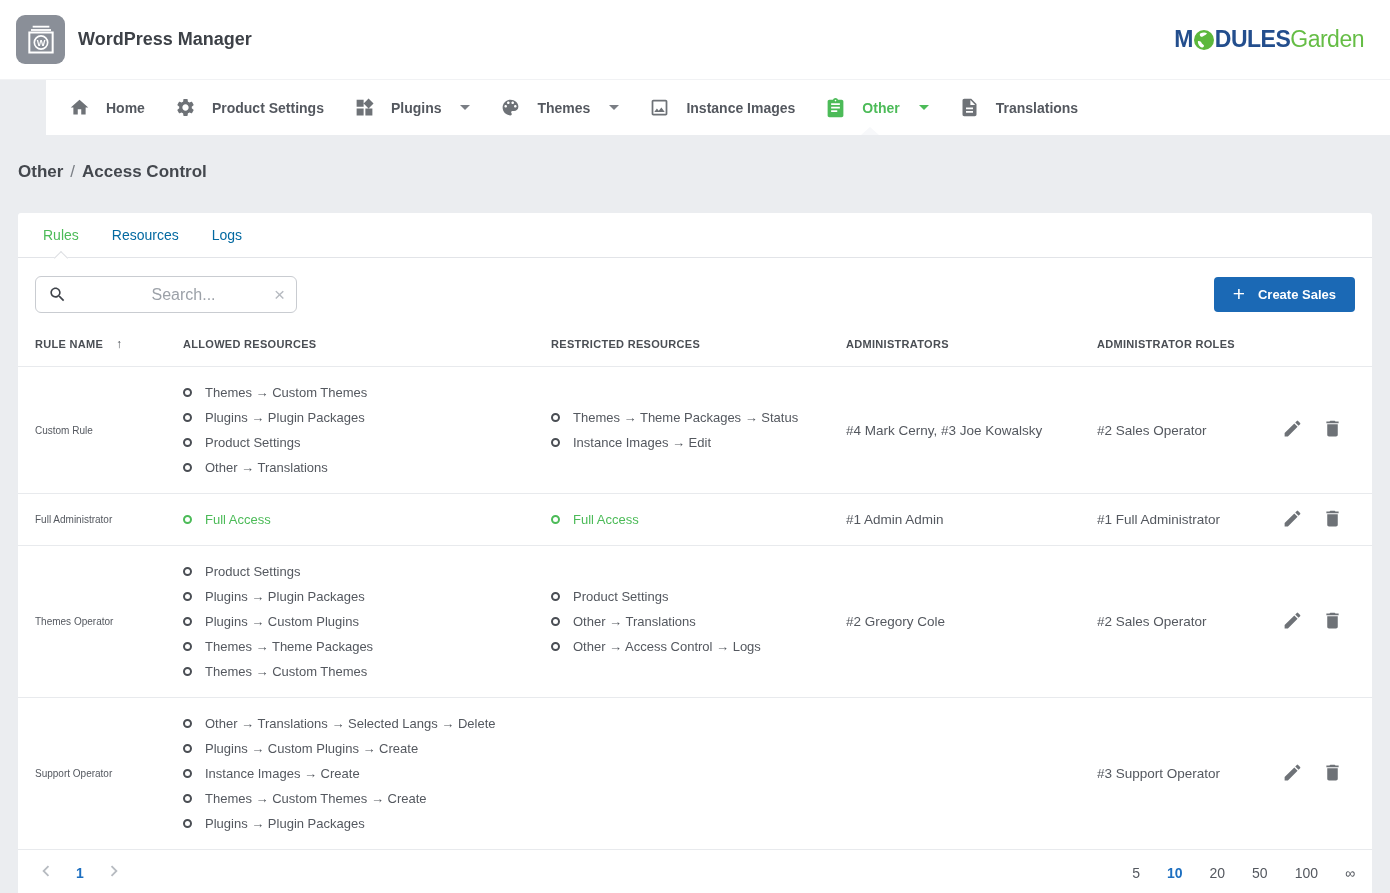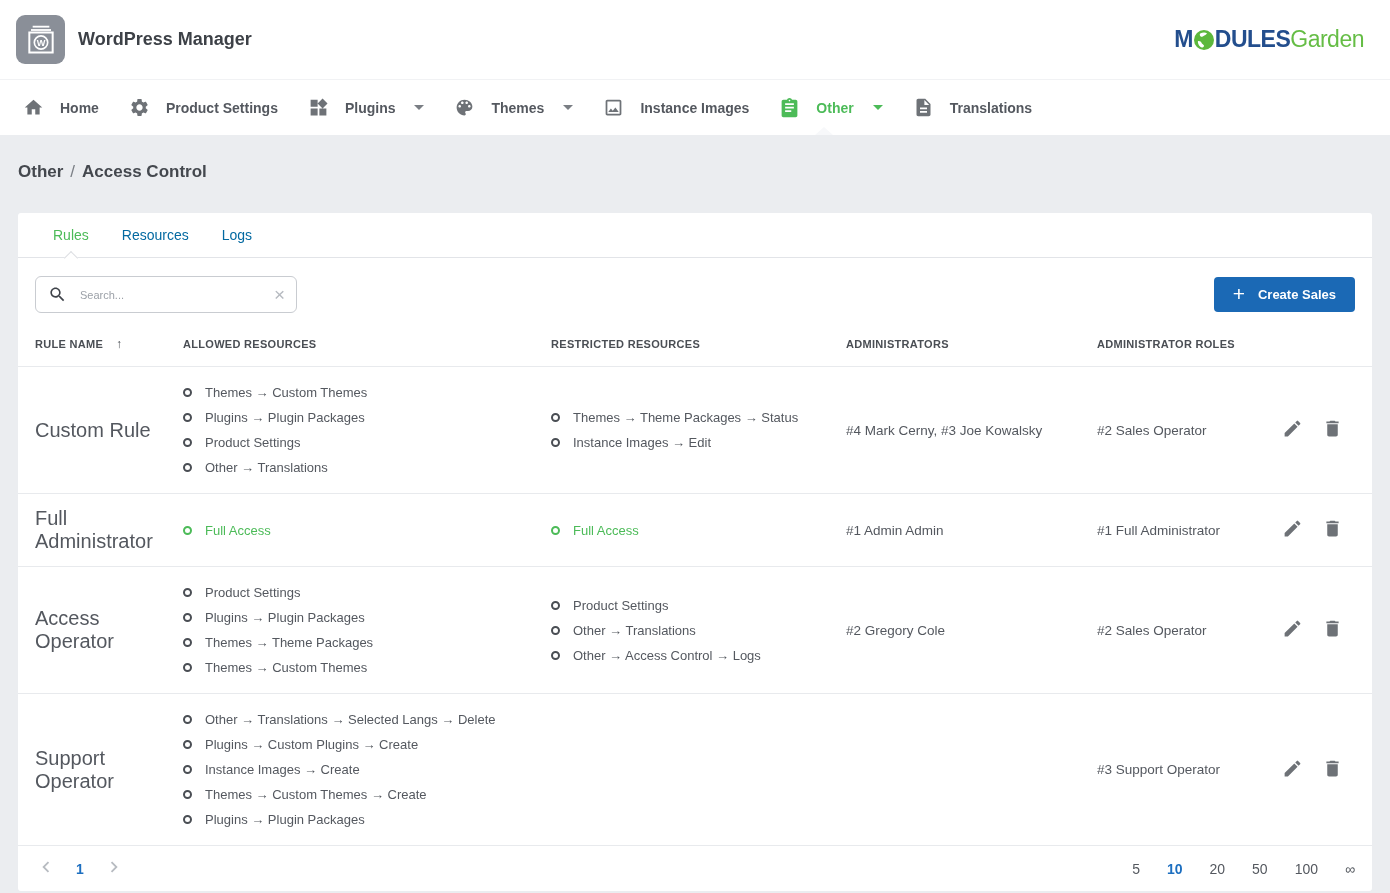--- a/index.html
+++ b/index.html
@@ -18,60 +18,60 @@
   .topbar{height:80px;background:#fff;display:flex;align-items:center;padding:0 26px 0 16px;border-bottom:1px solid #f1f2f4;}
   .app-icon{width:49px;height:49px;background:#8a8f98;border-radius:9px;display:flex;align-items:center;justify-content:center;flex:none;}
   .app-icon svg{width:40px;height:40px;}
   .app-title{font-size:18px;font-weight:700;color:#3d4147;margin-left:13px;}
   .logo{margin-left:auto;display:flex;align-items:center;font-size:23px;font-weight:700;letter-spacing:-.5px;}
   .lg-m,.lg-dules{color:var(--navy);}
   .lg-globe{display:flex;margin:0 -1px;}
   .lg-globe svg{width:24px;height:24px;}
   .lg-garden{color:var(--lgreen);font-weight:400;}
   
-  .mainnav{height:55px;background:#fff;display:flex;align-items:center;padding:0 8px;}
+  .mainnav{height:55px;background:#fff;display:flex;align-items:center;padding:0 8px;margin-left:46px;}
   .nav-item{position:relative;display:flex;align-items:center;height:100%;padding:0 15px;gap:16px;cursor:pointer;text-decoration:none;color:#54585f;font-size:14px;font-weight:700;}
   .nav-item .nav-icon{display:flex;}
   .nav-item .nav-icon svg{width:21px;height:21px;fill:#6e7277;}
   .nav-item.active{color:var(--green);}
   .nav-item.active .nav-icon svg{fill:var(--green);}
   .caret{width:0;height:0;border-left:5px solid transparent;border-right:5px solid transparent;border-top:5px solid #7a7e84;margin-left:3px;}
   .nav-item.active .caret{border-top-color:var(--green);}
   .nav-notch{position:absolute;bottom:0;left:50%;margin-left:-16px;border-left:9px solid transparent;border-right:9px solid transparent;border-bottom:8px solid #f7f8fa;}
   
   .breadcrumb{margin:27px 18px 0;font-size:17px;font-weight:700;color:#44484e;}
   .crumb-sep{color:#7b7f86;font-weight:400;margin:0 7px;}
   
   .card{margin:31px 18px 0;background:#fff;border-radius:3px;}
-  .tabs{display:flex;align-items:flex-end;height:45px;padding:0 35px;gap:33px;border-bottom:1px solid #e2e4e8;}
+  .tabs{display:flex;align-items:flex-end;height:45px;padding:0 25px;gap:33px;border-bottom:1px solid #e2e4e8;}
   .tab{position:relative;height:100%;display:flex;align-items:center;font-size:14px;color:#0369a1;cursor:pointer;}
   .tab.active{color:var(--green);}
   .tab-notch{position:absolute;bottom:-6px;left:50%;width:10px;height:10px;background:#fff;border-left:1px solid #dcdee2;border-top:1px solid #dcdee2;transform:translateX(-50%) rotate(45deg);}
   
   .toolbar{display:flex;justify-content:space-between;align-items:center;padding:18px 17px 12px;}
   .searchbox{position:relative;width:262px;height:37px;border:1px solid #c9ccd1;border-radius:6px;display:flex;align-items:center;background:#fff;}
   .searchbox .search-ic{position:absolute;left:12px;display:flex;}
   .searchbox .search-ic svg{width:19px;height:19px;fill:#3f434a;}
-  .searchbox input{flex:1;height:100%;border:none;outline:none;background:transparent;padding:0 32px 0 44px;font-size:11px;color:#3c4045;font-family:inherit;}
+  .searchbox input{flex:1;height:100%;border:none;outline:none;background:transparent;padding:0 32px 0 44px;font-size:16px;color:#3c4045;font-family:inherit;text-align:center;}
   .searchbox input::placeholder{color:#9ca1a8;}
   .clear-x{position:absolute;right:11px;color:#b6bac0;font-size:19px;line-height:1;cursor:pointer;}
   .create-btn{display:flex;align-items:center;gap:13px;background:var(--blue);color:#fff;border:none;border-radius:4px;height:35px;padding:0 19px;font-size:13px;font-weight:700;cursor:pointer;font-family:inherit;}
   .create-btn .plus{font-size:21px;font-weight:400;line-height:1;margin-top:-2px;}
   
   .thead{display:flex;align-items:center;padding:12px 17px 15px;border-bottom:1px solid var(--border);}
   .th{font-size:11px;font-weight:700;color:#4a4e54;letter-spacing:.3px;}
   .sort{margin-left:13px;font-size:12px;font-weight:400;color:#4a4e54;}
   .col-name{width:148px;}
   .col-allowed{width:368px;}
   .col-restricted{width:295px;}
   .col-admins{width:251px;}
   .col-roles{width:152px;}
   .col-actions{flex:1;display:flex;justify-content:flex-end;gap:19px;padding-right:12px;}
   .trow{display:flex;align-items:center;padding:13px 17px;border-bottom:1px solid var(--border);font-size:13.5px;}
-  .cell.col-name{font-size:20px;}
+  .cell.col-name{font-size:10px;}
   .res{display:flex;align-items:center;height:25px;font-size:13px;color:#54585f;}
   .circle{width:9px;height:9px;border:2px solid #4a4e54;border-radius:50%;margin-right:13px;flex:none;}
   .circle.green{border-color:var(--green);}
   .res.full .res-label{color:var(--green);}
   .icon-btn{background:none;border:none;padding:0;cursor:pointer;display:flex;}
   .icon-btn svg{width:21px;height:21px;fill:#6e7277;}
   
   .pagination{display:flex;align-items:center;height:45px;padding:0 17px;}
   .pg-btn{background:none;border:none;padding:0;cursor:pointer;display:flex;}
   .pg-btn svg{width:22px;height:22px;fill:#b7bbc1;}
@@ -285,29 +285,33 @@
               </svg></span>
           </button>
           <button class="icon-btn">
             <span><svg viewBox="0 0 24 24">
                 <path d="M6 19c0 1.1.9 2 2 2h8c1.1 0 2-.9 2-2V7H6v12zM19 4h-3.5l-1-1h-5l-1 1H5v2h14V4z"></path>
               </svg></span>
           </button>
         </div>
       </div>
       <div class="trow">
-        <div class="cell col-name">Access Operator</div>
+        <div class="cell col-name">Themes Operator</div>
         <div class="cell col-allowed">
           <div class="res">
             <span class="circle"></span>
             <span class="res-label">Product Settings</span>
           </div>
           <div class="res">
             <span class="circle"></span>
             <span class="res-label">Plugins → Plugin Packages</span>
+          </div>
+          <div class="res">
+            <span class="circle"></span>
+            <span class="res-label">Plugins → Custom Plugins</span>
           </div>
           <div class="res">
             <span class="circle"></span>
             <span class="res-label">Themes → Theme Packages</span>
           </div>
           <div class="res">
             <span class="circle"></span>
             <span class="res-label">Themes → Custom Themes</span>
           </div>
         </div>

